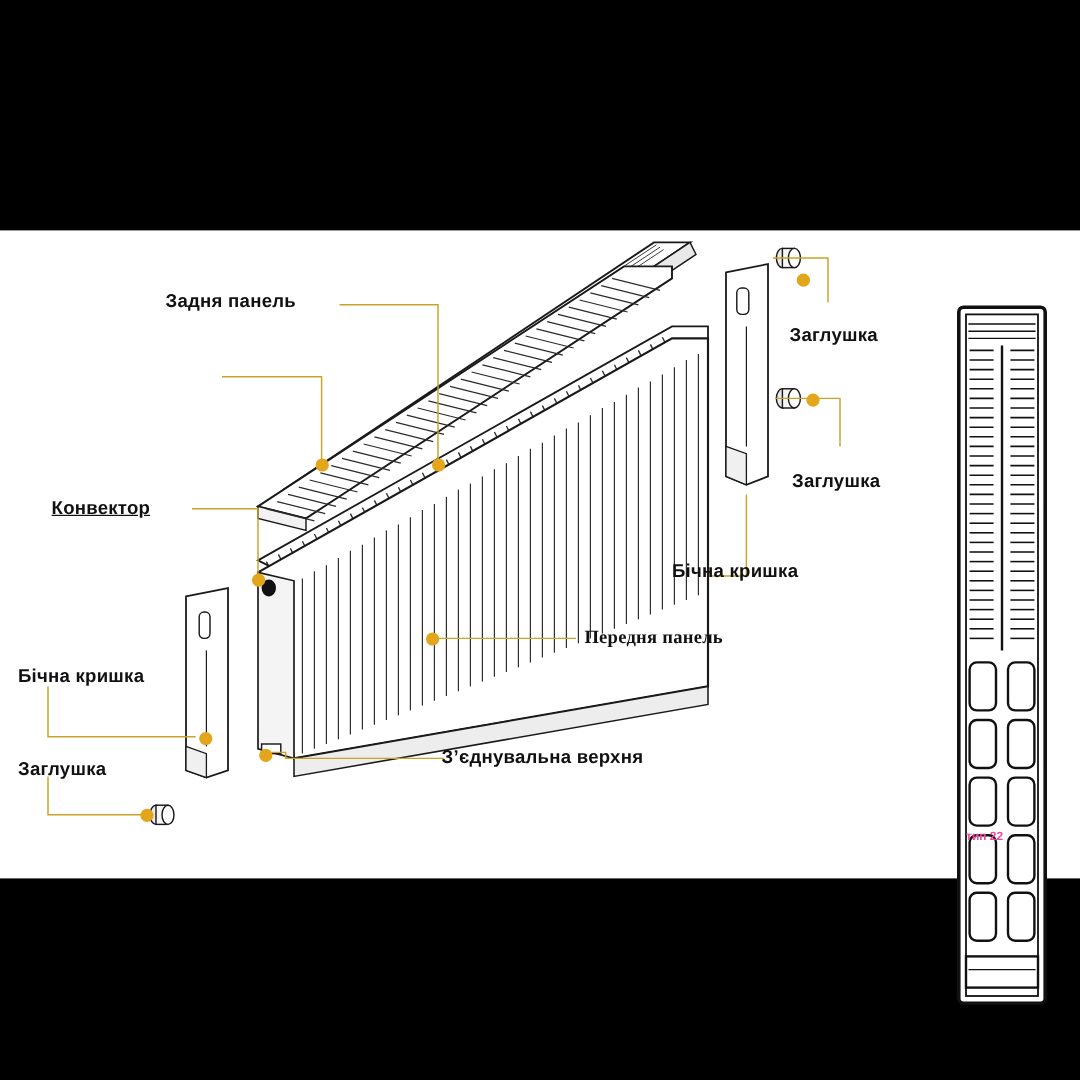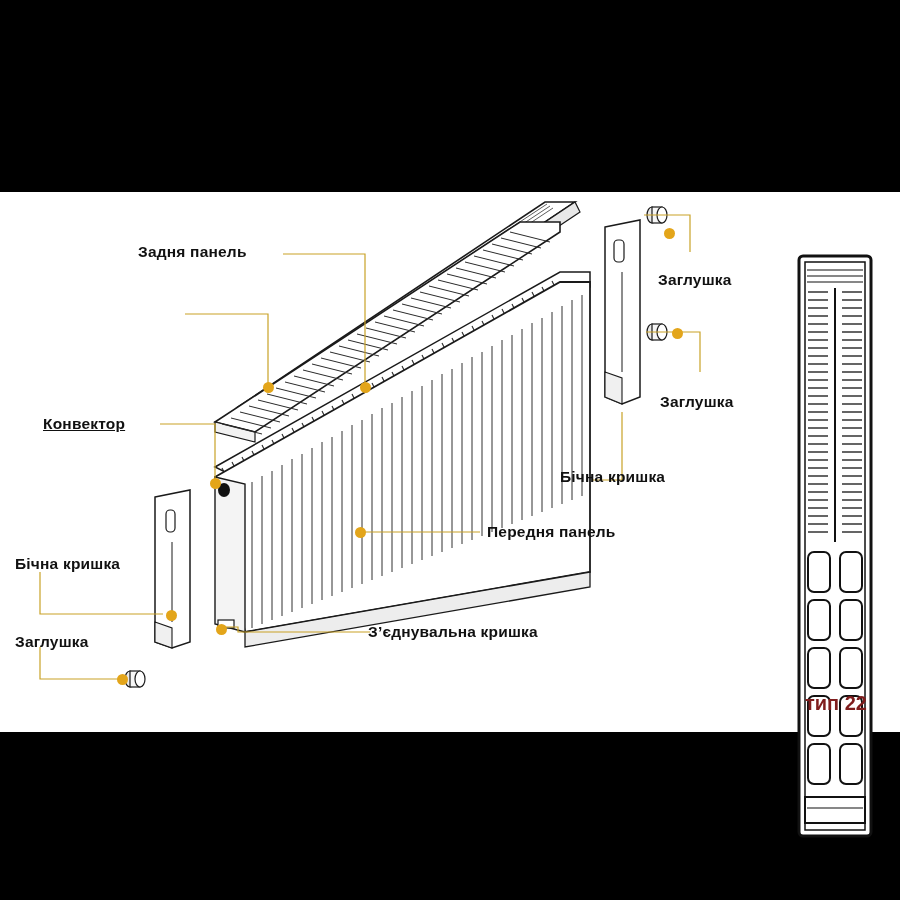--- a/index.html
+++ b/index.html
@@ -36,21 +36,21 @@
 
   
   .type22{position:absolute;left:795px;top:60px;width:80px;height:590px;}
 
   .caption{
     position:absolute;
     color:#111;font-weight:bold;font-size:15.5px;line-height:20px;
     white-space:pre-line;
   }
   .type22-cap{
-    position:absolute;left:805px;top:500px;color:#7f1d1d;font-weight:bold;font-size:20px;
+    position:absolute;left:805px;top:500px;color:#ec4899;font-weight:bold;font-size:10px;
   }
   svg{display:block;}
 </style>
 </head>
 <body>
 
 <div class="stage">
 
   <div class="letterbox-top"></div>
   <div class="letterbox-bottom"></div>
@@ -266,22 +266,22 @@
     <div class="dot" style="left:672px;top:136px;"></div>
     <div class="dot" style="left:216px;top:432px;"></div>
 
     <div class="lbl" style="left:138px;top:50px;">Задня панель</div>
     <div class="lbl" style="left:43px;top:222px;text-decoration:underline;">Конвектор</div>
     <div class="lbl" style="left:15px;top:362px;">Бічна кришка</div>
     <div class="lbl" style="left:15px;top:440px;">Заглушка</div>
     <div class="lbl" style="left:658px;top:78px;">Заглушка</div>
     <div class="lbl" style="left:660px;top:200px;">Заглушка</div>
     <div class="lbl" style="left:560px;top:275px;">Бічна кришка</div>
-    <div class="lbl" style="left:487px;top:330px;">Передня панель</div>
-    <div class="lbl" style="left:368px;top:430px;">З’єднувальна кришка</div>
+    <div class="lbl" style="left:487px;top:330px;font-family:Liberation Serif, serif;">Передня панель</div>
+    <div class="lbl" style="left:368px;top:430px;">З’єднувальна верхня</div>
 
 
     <svg class="type22" viewBox="0 0 80 590" width="80" height="590" style="position:absolute;left:795px;top:60px;">
       <rect x="4" y="4" width="72" height="580" rx="4" fill="#ffffff" stroke="#111" stroke-width="3"></rect>
       <rect x="10" y="10" width="60" height="568" fill="#ffffff" stroke="#111" stroke-width="1.5"></rect>
 
       <g stroke="#111" stroke-width="1.2">
         <line x1="12" y1="18" x2="68" y2="18"></line>
           <line x1="12" y1="24" x2="68" y2="24"></line>
         <line x1="12" y1="30" x2="68" y2="30"></line>

